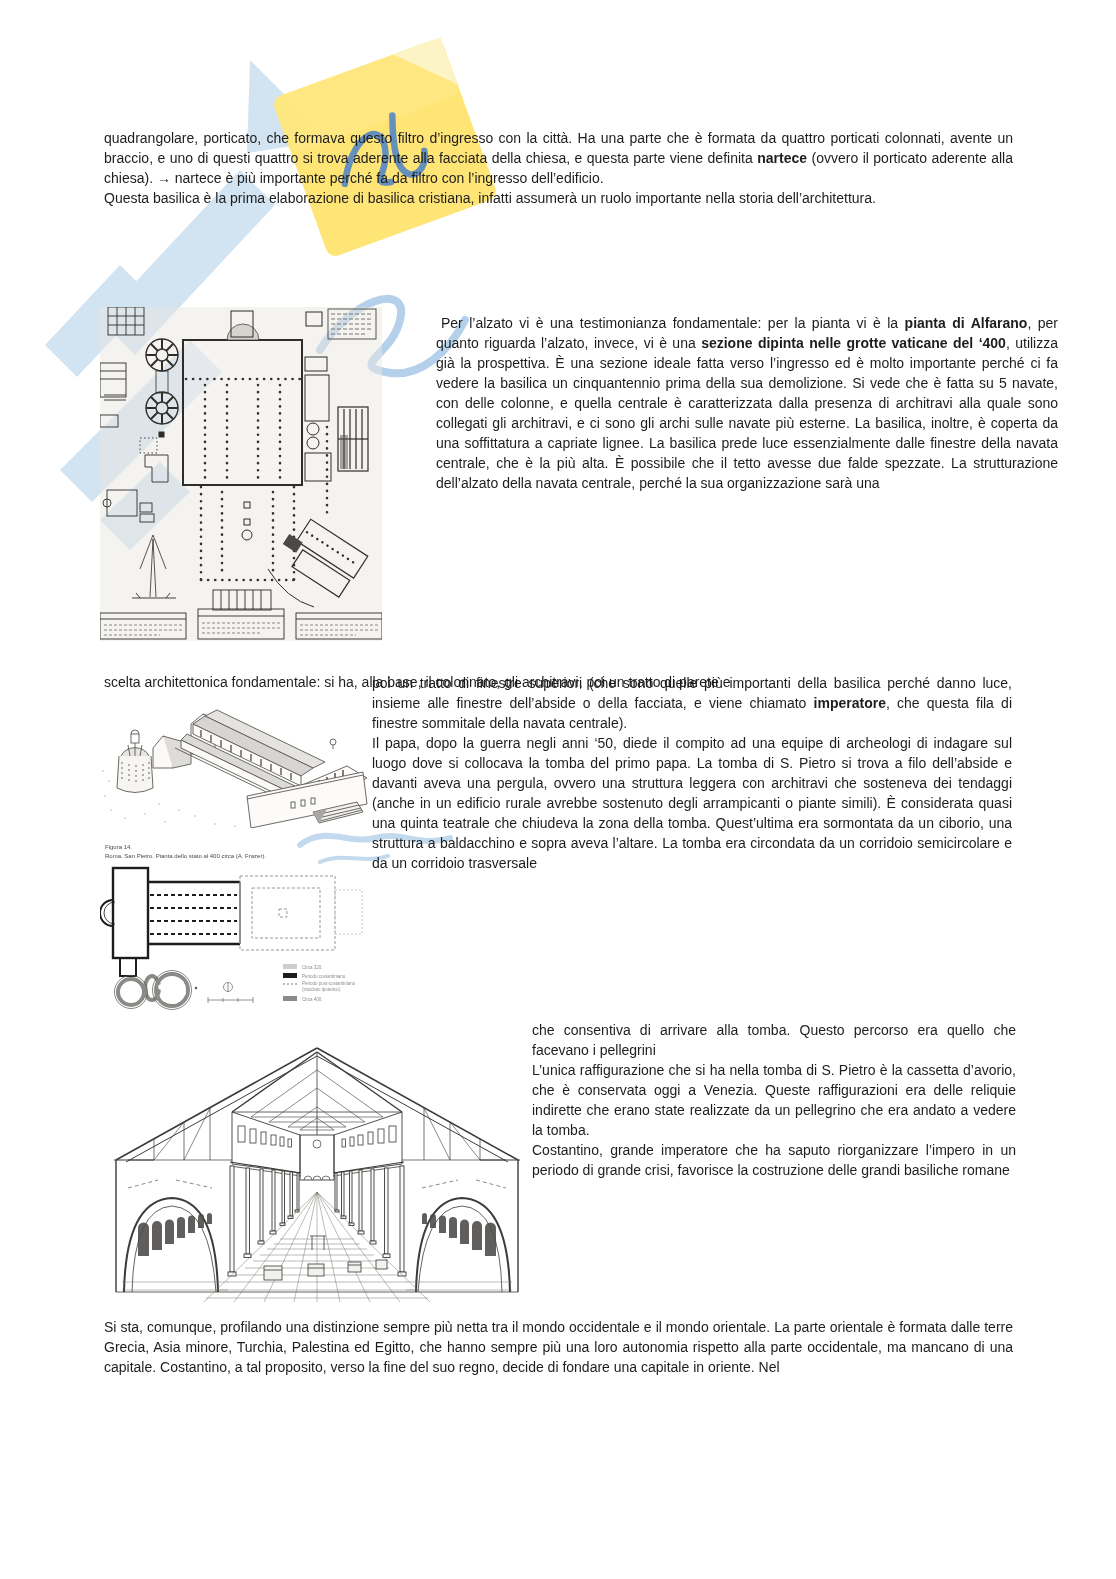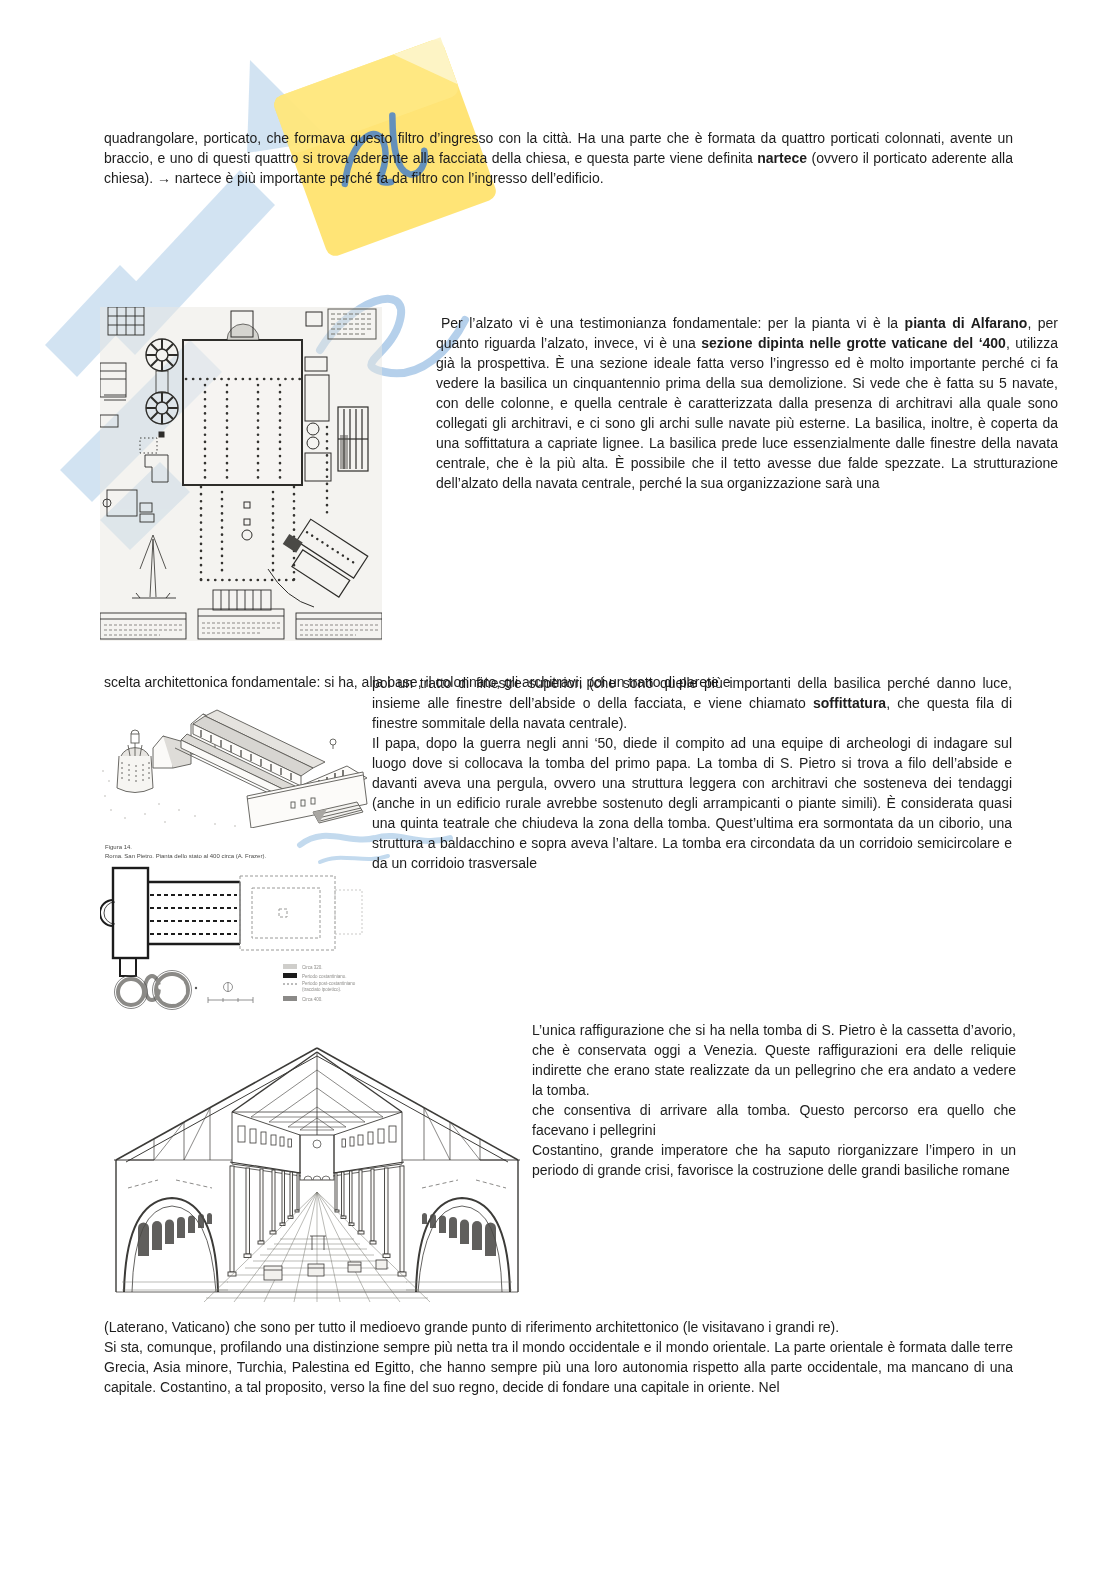--- a/index.html
+++ b/index.html
@@ -515,39 +515,39 @@
         <line x1="234" y1="225" x2="247" y2="225"></line>
       <rect x="262" y="220" width="11" height="9"></rect>
       <line x1="198" y1="196" x2="198" y2="210"></line>
         <line x1="210" y1="196" x2="210" y2="210"></line>
         <line x1="196" y1="196" x2="212" y2="196"></line>
     </g>
   </svg>
 
   <div class="tblock" style="left:104px;top:128px;width:909px;">
     <p><span>quadrangolare, porticato, che formava questo filtro d’ingresso con la città. Ha una parte che è formata da quattro porticati colonnati, avente un braccio, e uno di questi quattro si trova aderente alla facciata della chiesa, e questa parte viene definita </span><span class="b">nartece</span><span> (ovvero il porticato aderente alla chiesa). → nartece è più importante perché fa da filtro con l’ingresso dell’edificio.</span></p>
+    <p>Questa basilica è la prima elaborazione di basilica cristiana, infatti assumerà un ruolo importante nella storia dell’architettura.</p>
   </div>
 
   <div class="tblock" style="left:388px;top:313px;width:622px;margin-left:48px;">
     <p style="text-indent:5px;"><span>Per l’alzato vi è una testimonianza fondamentale: per la pianta vi è la </span><span class="b">pianta di Alfarano</span><span>, per quanto riguarda l’alzato, invece, vi è una </span><span class="b">sezione dipinta nelle grotte vaticane del ‘400</span><span>, utilizza già la prospettiva. È una sezione ideale fatta verso l’ingresso ed è molto importante perché ci fa vedere la basilica un cinquantennio prima della sua demolizione. Si vede che è fatta su 5 navate, con delle colonne, e quella centrale è caratterizzata dalla presenza di architravi alla quale sono collegati gli architravi, e ci sono gli archi sulle navate più esterne. La basilica, inoltre, è coperta da una soffittatura a capriate lignee. La basilica prede luce essenzialmente dalle finestre della navata centrale, che è la più alta. È possibile che il tetto avesse due falde spezzate. La strutturazione dell’alzato della navata centrale, perché la sua organizzazione sarà una</span></p>
   </div>
 
   <div class="tblock" style="left:104px;top:672px;width:909px;">
     <p>scelta architettonica fondamentale: si ha, alla base, il colonnato, gli architravi, poi un tratto di parete e</p>
   </div>
 
   <div class="tblock" style="left:372px;top:673px;width:640px;">
-    <p><span>poi un tratto di finestre superiori (che sono quelle più importanti della basilica perché danno luce, insieme alle finestre dell’abside o della facciata, e viene chiamato </span><span class="b">soffittatura</span><span>, che questa fila di finestre sommitale della navata centrale).</span></p>
+    <p><span>poi un tratto di finestre superiori (che sono quelle più importanti della basilica perché danno luce, insieme alle finestre dell’abside o della facciata, e viene chiamato </span><span class="b">imperatore</span><span>, che questa fila di finestre sommitale della navata centrale).</span></p>
     <p>Il papa, dopo la guerra negli anni ‘50, diede il compito ad una equipe di archeologi di indagare sul luogo dove si collocava la tomba del primo papa. La tomba di S. Pietro si trova a filo dell’abside e davanti aveva una pergula, ovvero una struttura leggera con architravi che sosteneva dei tendaggi (anche in un edificio rurale avrebbe sostenuto degli arrampicanti o piante simili). È considerata quasi una quinta teatrale che chiudeva la zona della tomba. Quest’ultima era sormontata da un ciborio, una struttura a baldacchino e sopra aveva l’altare. La tomba era circondata da un corridoio semicircolare e da un corridoio trasversale</p>
   </div>
 
   <div class="tblock" style="left:532px;top:1020px;width:484px;">
+    <p>che consentiva di arrivare alla tomba. Questo percorso era quello che facevano i pellegrini</p>
     <p>L’unica raffigurazione che si ha nella tomba di S. Pietro è la cassetta d’avorio, che è conservata oggi a Venezia. Queste raffigurazioni era delle reliquie indirette che erano state realizzate da un pellegrino che era andato a vedere la tomba.</p>
-    <p>che consentiva di arrivare alla tomba. Questo percorso era quello che facevano i pellegrini</p>
     <p style="">Costantino, grande imperatore che ha saputo riorganizzare l’impero in un periodo di grande crisi, favorisce la costruzione delle grandi basiliche romane</p>
   </div>
 
   <div class="tblock" style="left:104px;top:1317px;width:909px;">
-    <p>(Laterano, Vaticano) che sono per tutto il medioevo grande punto di riferimento architettonico (le visitavano i grandi re).</p>
     <p>Si sta, comunque,  profilando una distinzione sempre più netta tra il mondo occidentale e il mondo orientale. La parte orientale è formata dalle terre Grecia, Asia minore, Turchia, Palestina ed Egitto, che hanno sempre più una loro autonomia rispetto alla parte occidentale, ma mancano di una capitale. Costantino, a tal proposito, verso la fine del suo regno, decide di fondare una capitale in oriente. Nel</p>
   </div>
 
 </div>
 
 </body></html>

